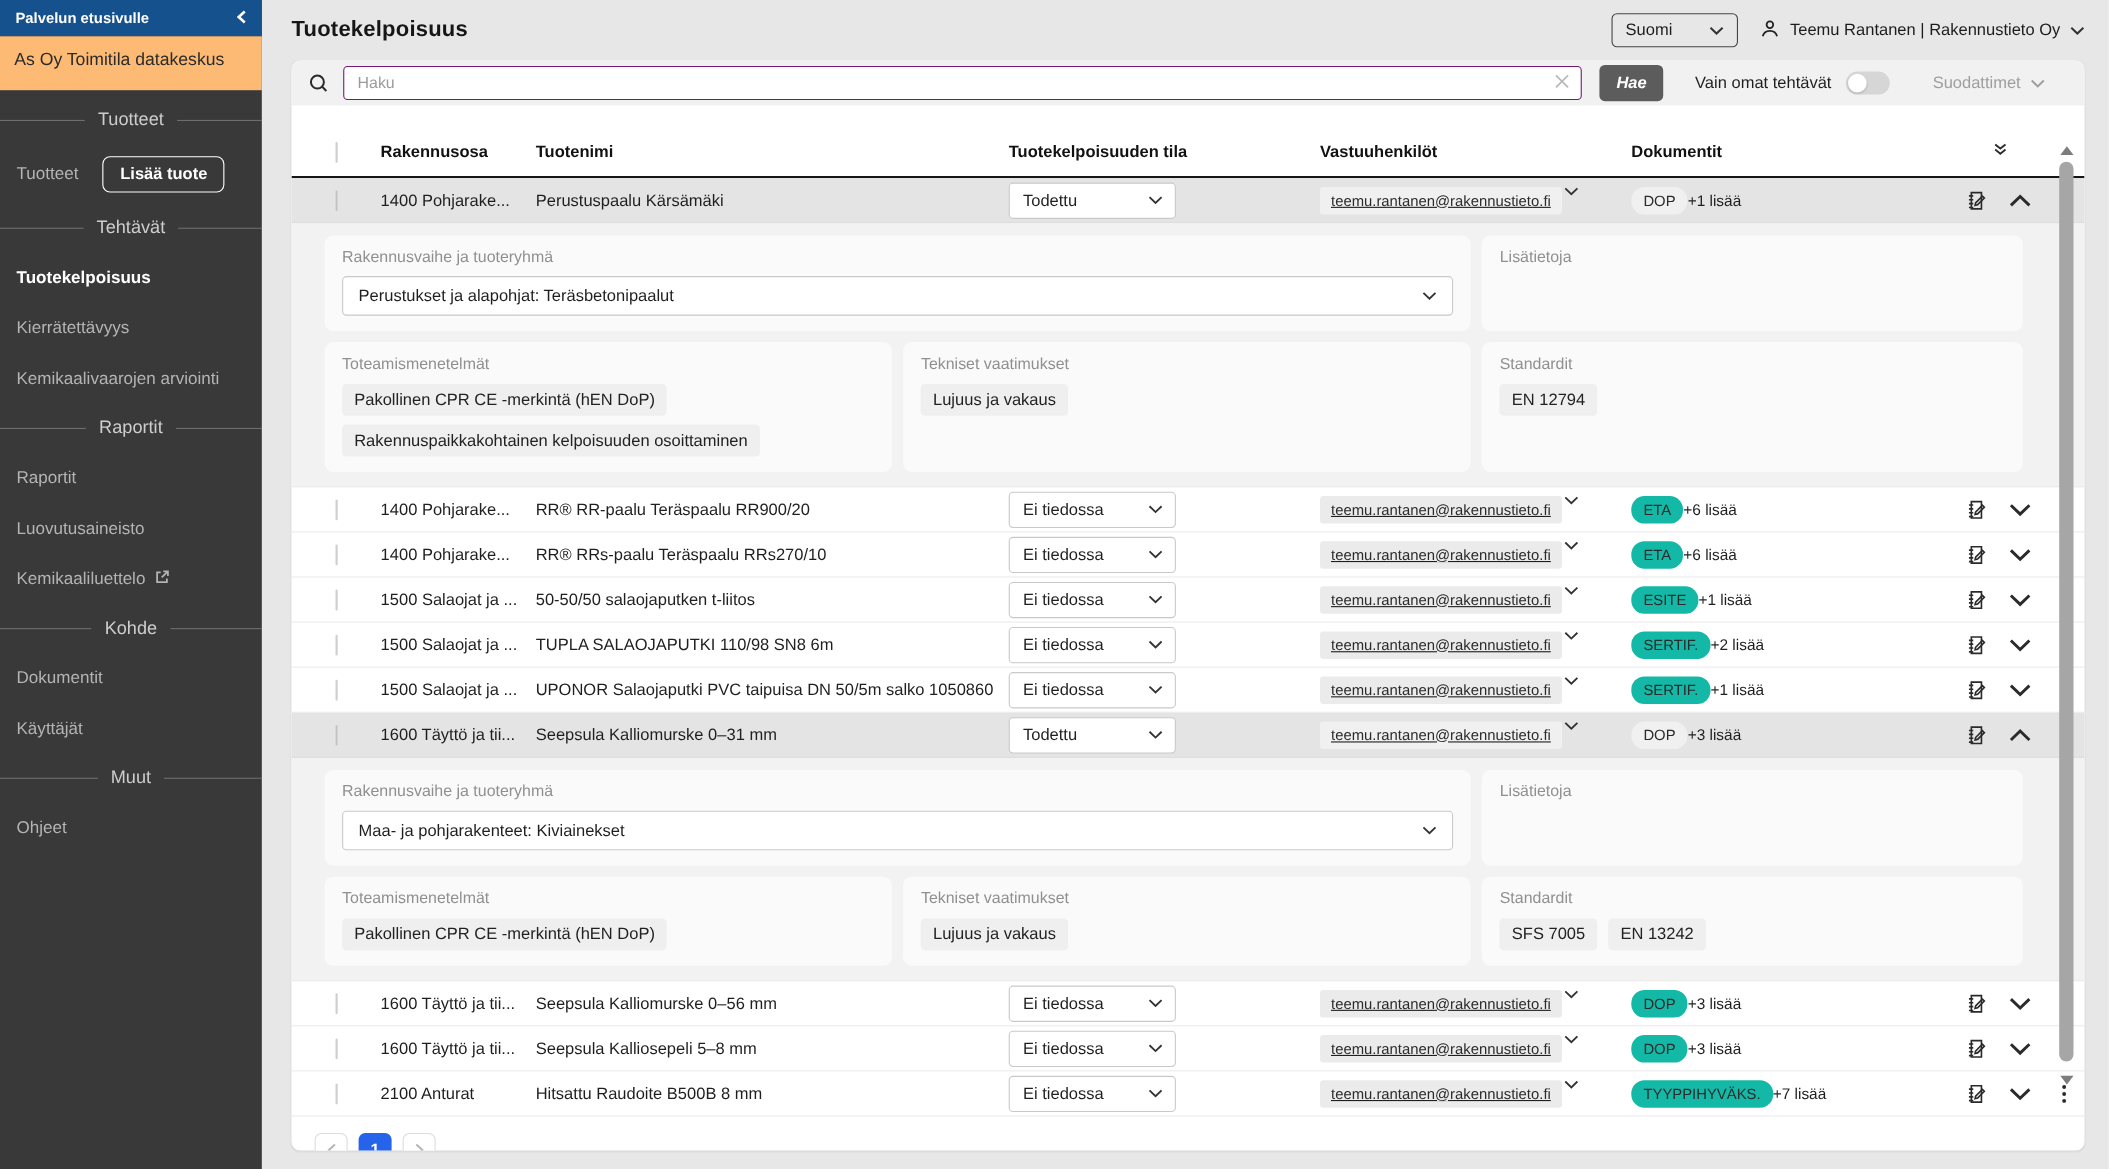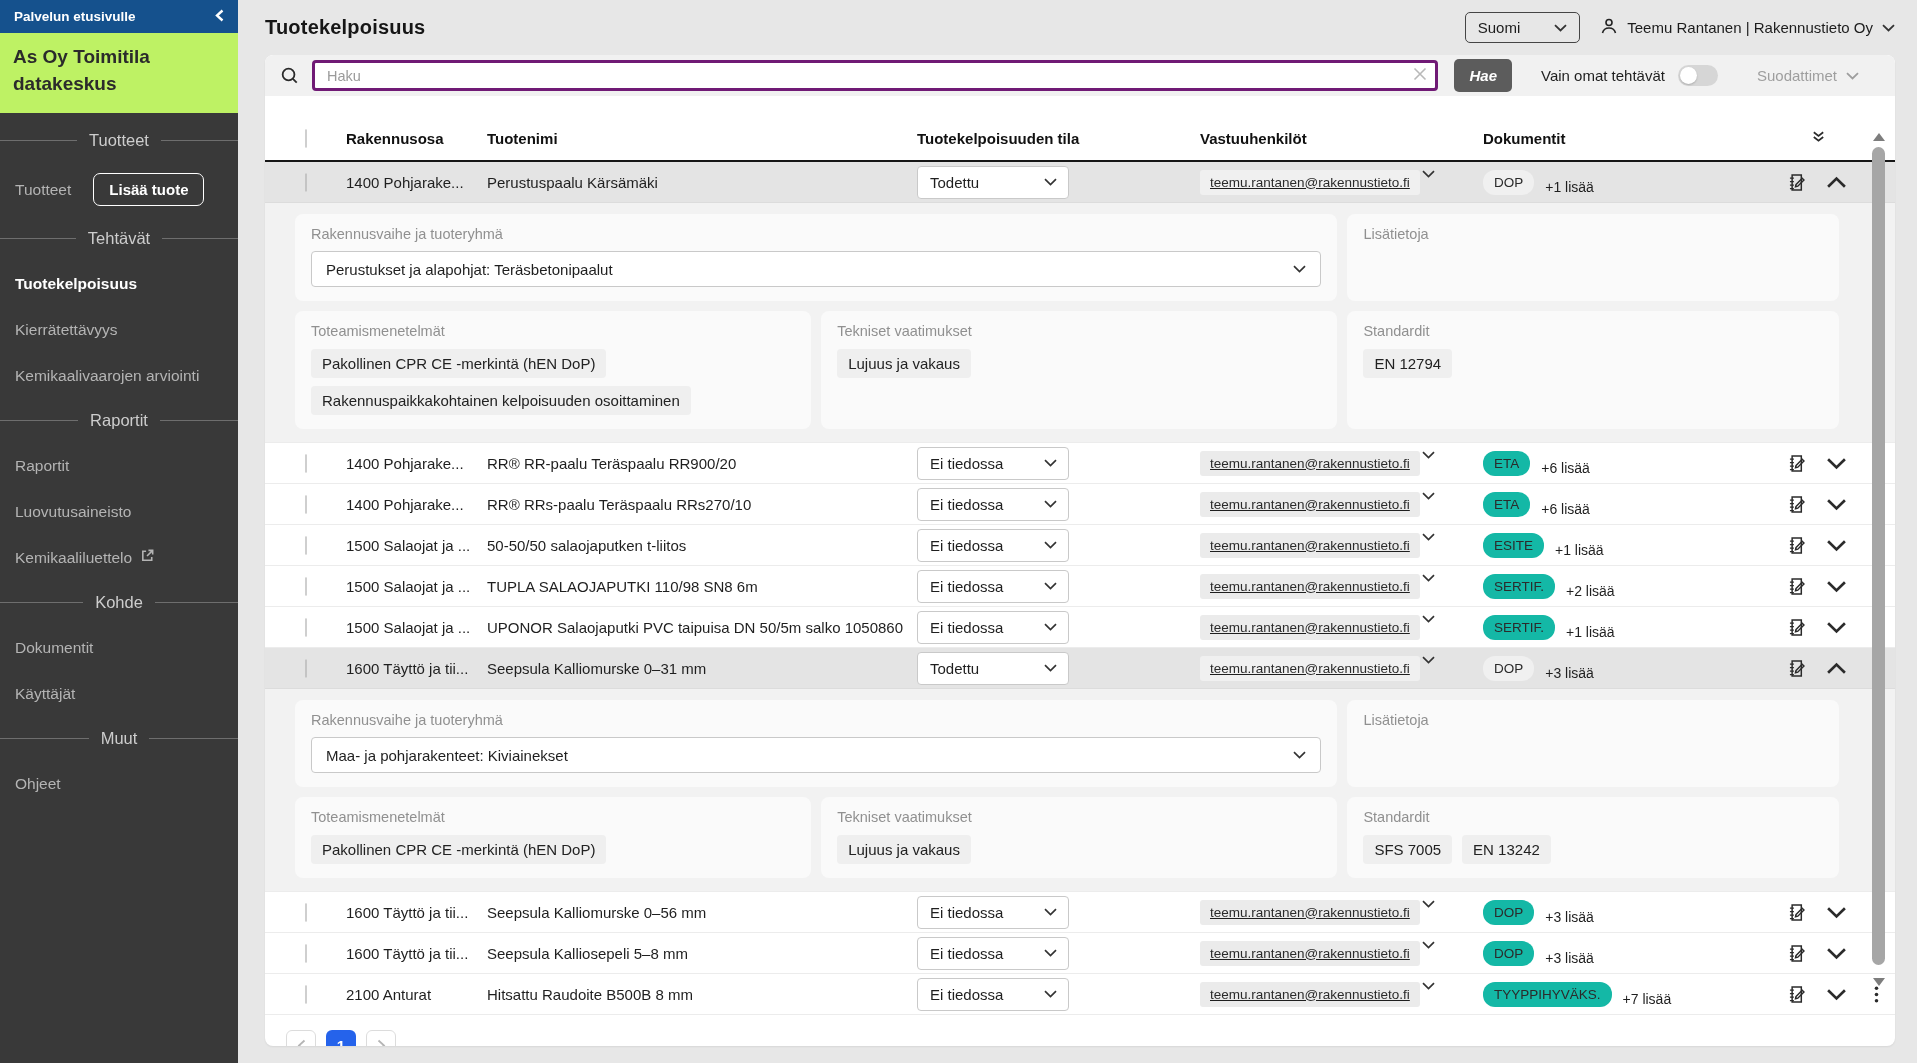--- a/index.html
+++ b/index.html
@@ -4,21 +4,21 @@
 <style>
   * { box-sizing: border-box; margin: 0; padding: 0; }
   html,body { width:1917px; height:1063px; overflow:hidden; }
   body { background:#e7e7e7; font-family:"Liberation Sans", sans-serif; color:#222; }
   .app { display:flex; width:100%; height:100%; }
 
   
   .sidebar { width:238px; height:100%; background:#393939; flex-shrink:0; display:flex; flex-direction:column; }
   .sb-back { height:33px; background:#15518d; color:#fff; display:flex; align-items:center; justify-content:space-between; padding:0 14px; font-size:13.5px; font-weight:bold; cursor:pointer; }
   .sb-back svg { width:9px; height:13px; }
-  .sb-project { background:#bef264; color:#2b2b2b; padding:11px 13px 15px; font-size:19px; font-weight:bold; line-height:1.42; }
+  .sb-project { background:#fdba74; color:#2b2b2b; padding:11px 13px 15px; font-size:16px; font-weight:normal; line-height:1.42; }
   .nav { padding-top:6px; }
   .nav-section { height:44px; display:flex; align-items:center; gap:12px; color:#cdcdcd; font-size:16.5px; }
   .nav-section::before, .nav-section::after { content:""; flex:1; height:1px; background:#6e6e6e; }
   .nav-item { height:46px; display:flex; align-items:center; gap:8px; padding:0 15px; color:#b4b4b4; font-size:15.5px; cursor:pointer; }
   .nav-item.active { color:#ffffff; font-weight:bold; }
   .products-row { height:54px; display:flex; align-items:center; gap:22px; padding:0 15px; }
   .products-row .plabel { color:#b4b4b4; font-size:15.5px; cursor:pointer; }
   .btn-outline { background:transparent; border:1.5px solid #fff; color:#fff; border-radius:7px; padding:7px 15px; font-size:15px; font-weight:bold; font-family:inherit; cursor:pointer; }
   .ext-icon svg { width:15px; height:15px; }
 
@@ -30,21 +30,21 @@
   .lang-select { display:flex; align-items:center; gap:34px; border:1.5px solid #454545; border-radius:5px; padding:6px 12px; font-size:15px; color:#1c1c1c; cursor:pointer; background:transparent; }
   .user-menu { display:flex; align-items:center; gap:9px; font-size:15px; color:#1c1c1c; cursor:pointer; }
   .chev { width:13px; height:8px; display:inline-block; }
   .chev svg, .chevs svg { display:block; }
 
   
   .card { position:relative; background:#fff; border-radius:8px; height:991px; box-shadow:0 1px 2px rgba(0,0,0,.07); overflow:hidden; }
   .search-row { height:41px; background:#f1f1f1; display:flex; align-items:center; gap:13px; padding:0 36px 0 15px; border-radius:8px 8px 0 0; }
   .search-row .mag { width:19px; height:19px; color:#2a2a2a; flex-shrink:0; }
   .search-wrap { position:relative; flex:1; }
-  .search-input { width:100%; height:31px; border:3px solid #701a75; border-radius:4px; background:#fff; font-size:14.5px; font-family:inherit; padding:0 34px 0 12px; color:#222; outline:none; }
+  .search-input { width:100%; height:31px; border:1px solid #701a75; border-radius:4px; background:#fff; font-size:14.5px; font-family:inherit; padding:0 34px 0 12px; color:#222; outline:none; }
   .search-input::placeholder { color:#9b9b9b; }
   .clear-x { position:absolute; right:10px; top:6px; width:16px; height:16px; color:#b9b9b9; cursor:pointer; }
   .btn-hae { background:#5c5c5c; color:#fff; border:none; border-radius:5px; padding:8px 15px; font-size:15px; font-weight:bold; font-family:inherit; cursor:pointer; margin-left:3px;font-style:italic; }
   .toggle-label { font-size:15px; color:#1f1f1f; margin-left:16px; white-space:nowrap; }
   .toggle { width:40px; height:21px; background:#d6d6d6; border-radius:11px; position:relative; cursor:pointer; flex-shrink:0; }
   .toggle .knob { position:absolute; left:2px; top:2px; width:17px; height:17px; background:#fff; border-radius:50%; box-shadow:0 1px 2px rgba(0,0,0,.2); }
   .filters { display:flex; align-items:center; gap:9px; color:#9e9e9e; font-size:15px; margin-left:26px; cursor:pointer; white-space:nowrap; }
 
   
   .grid { display:grid; grid-template-columns:81px 141px 430px 283px 283px 262px auto; align-items:center; }
@@ -56,21 +56,21 @@
   .t-row.hl { background:#e4e4e4; border-bottom:1px solid #dcdcdc; }
   .cbx { width:17px; height:17px; border:1.5px solid #cfcfcf; border-radius:3px; background:#fff; cursor:pointer; }
   .hl .cbx { background:#f2f2f2; border-color:#c4c4c4; }
   .sel { width:152px; height:33px; background:#fff; border:1px solid #c9c9c9; border-radius:4px; display:flex; align-items:center; justify-content:space-between; padding:0 11px 0 12px; cursor:pointer; font-size:15px; }
   .pill { display:inline-block; background:#ebebeb; border-radius:3px; padding:5px 10px; font-size:13.5px; color:#2b2b2b; }
   .hl .pill { background:#f0f0f0; }
   .vcell { display:flex; align-items:flex-start; gap:2px;text-decoration:underline; }
   .vcell .chev { cursor:pointer; }
   .badge { display:inline-block; background:#14b8a6; border-radius:12px; padding:5px 11px; font-size:13.5px; color:#2b2b2b; }
   .hl .badge { background:#f0f0f0; }
-  .dcell { display:flex; align-items:flex-end; gap:11px; }
+  .dcell { display:flex; align-items:center; }
   .more { font-size:14px; color:#1f1f1f; }
   .acell { display:flex; align-items:center; gap:19px; padding-left:41px; color:#2b2b2b; }
   .icon-btn { width:21px; height:21px; cursor:pointer; color:#2b2b2b; }
   .icon-btn svg { width:100%; height:100%; }
 
   
   .panel { background:#f2f2f2; padding:11px 56px 13px 30px; border-bottom:1px solid #ececec; }
   .panel-grid { display:grid; grid-template-columns:1.05fr 1.05fr 1fr; gap:10px; }
   .pcard { background:#fafafa; border-radius:8px; padding:12px 16px 14px; }
   .pcard.span2 { grid-column:1 / 3; }

